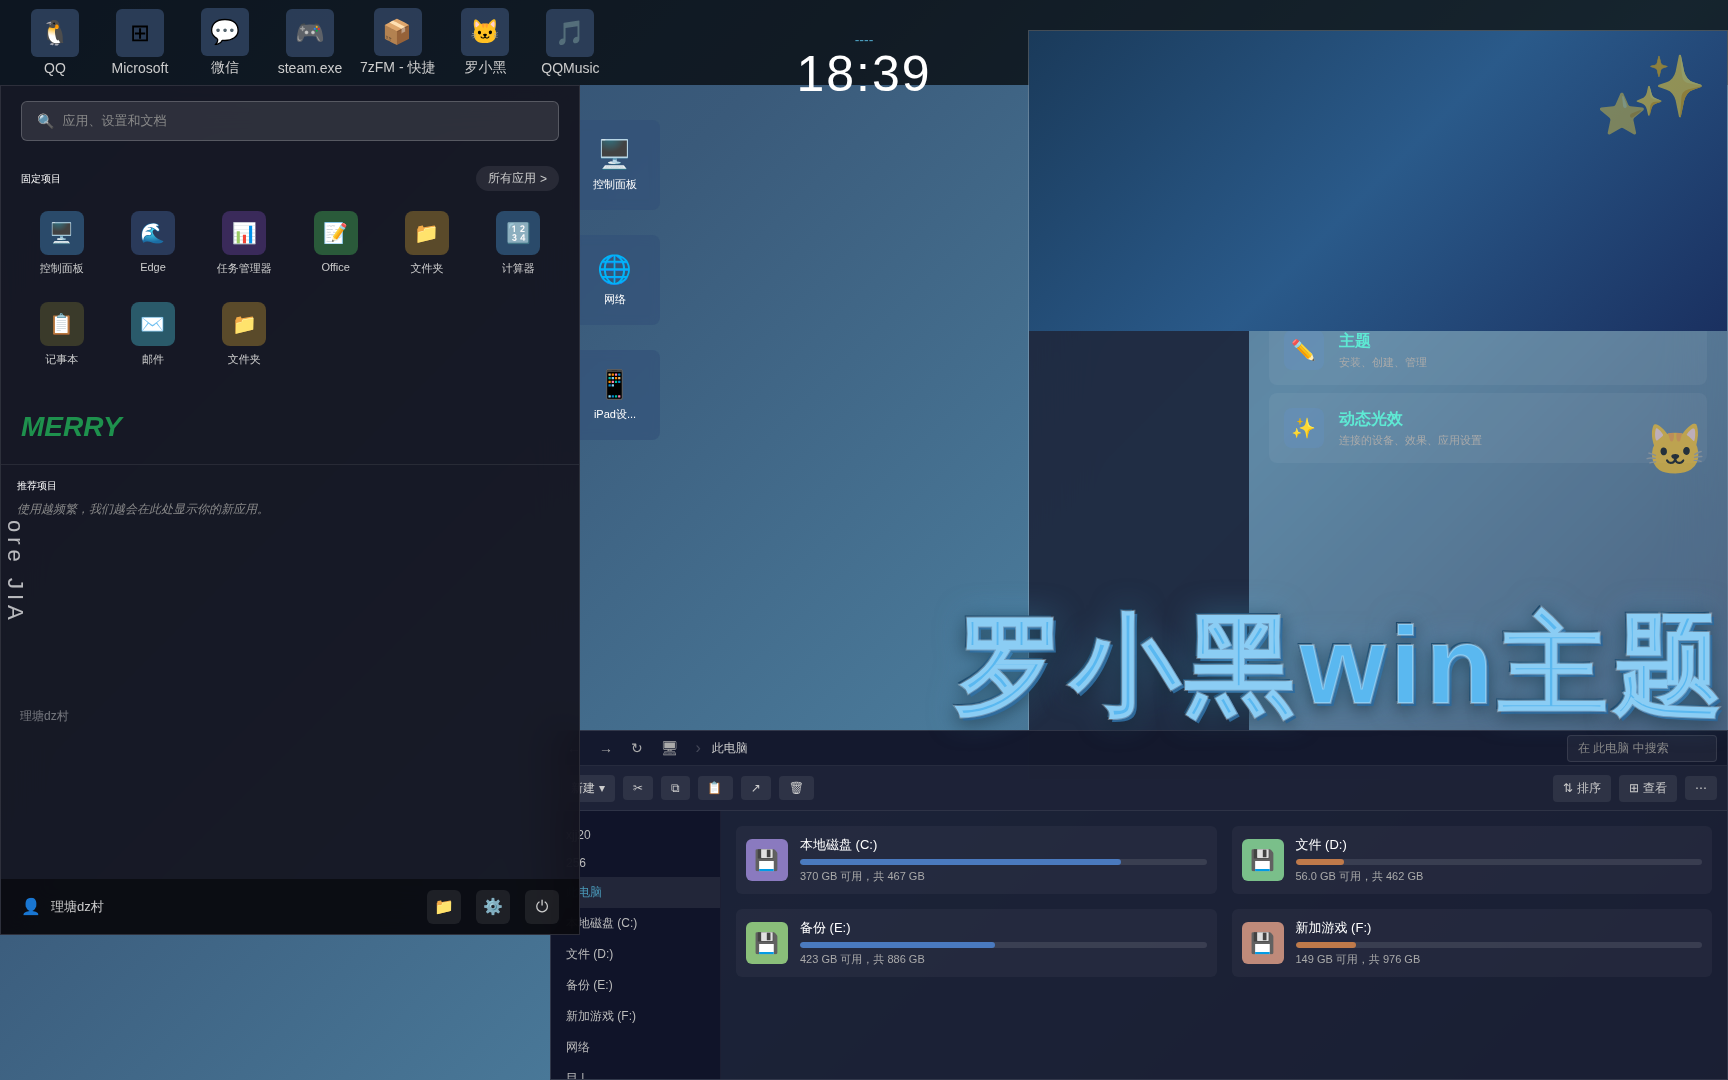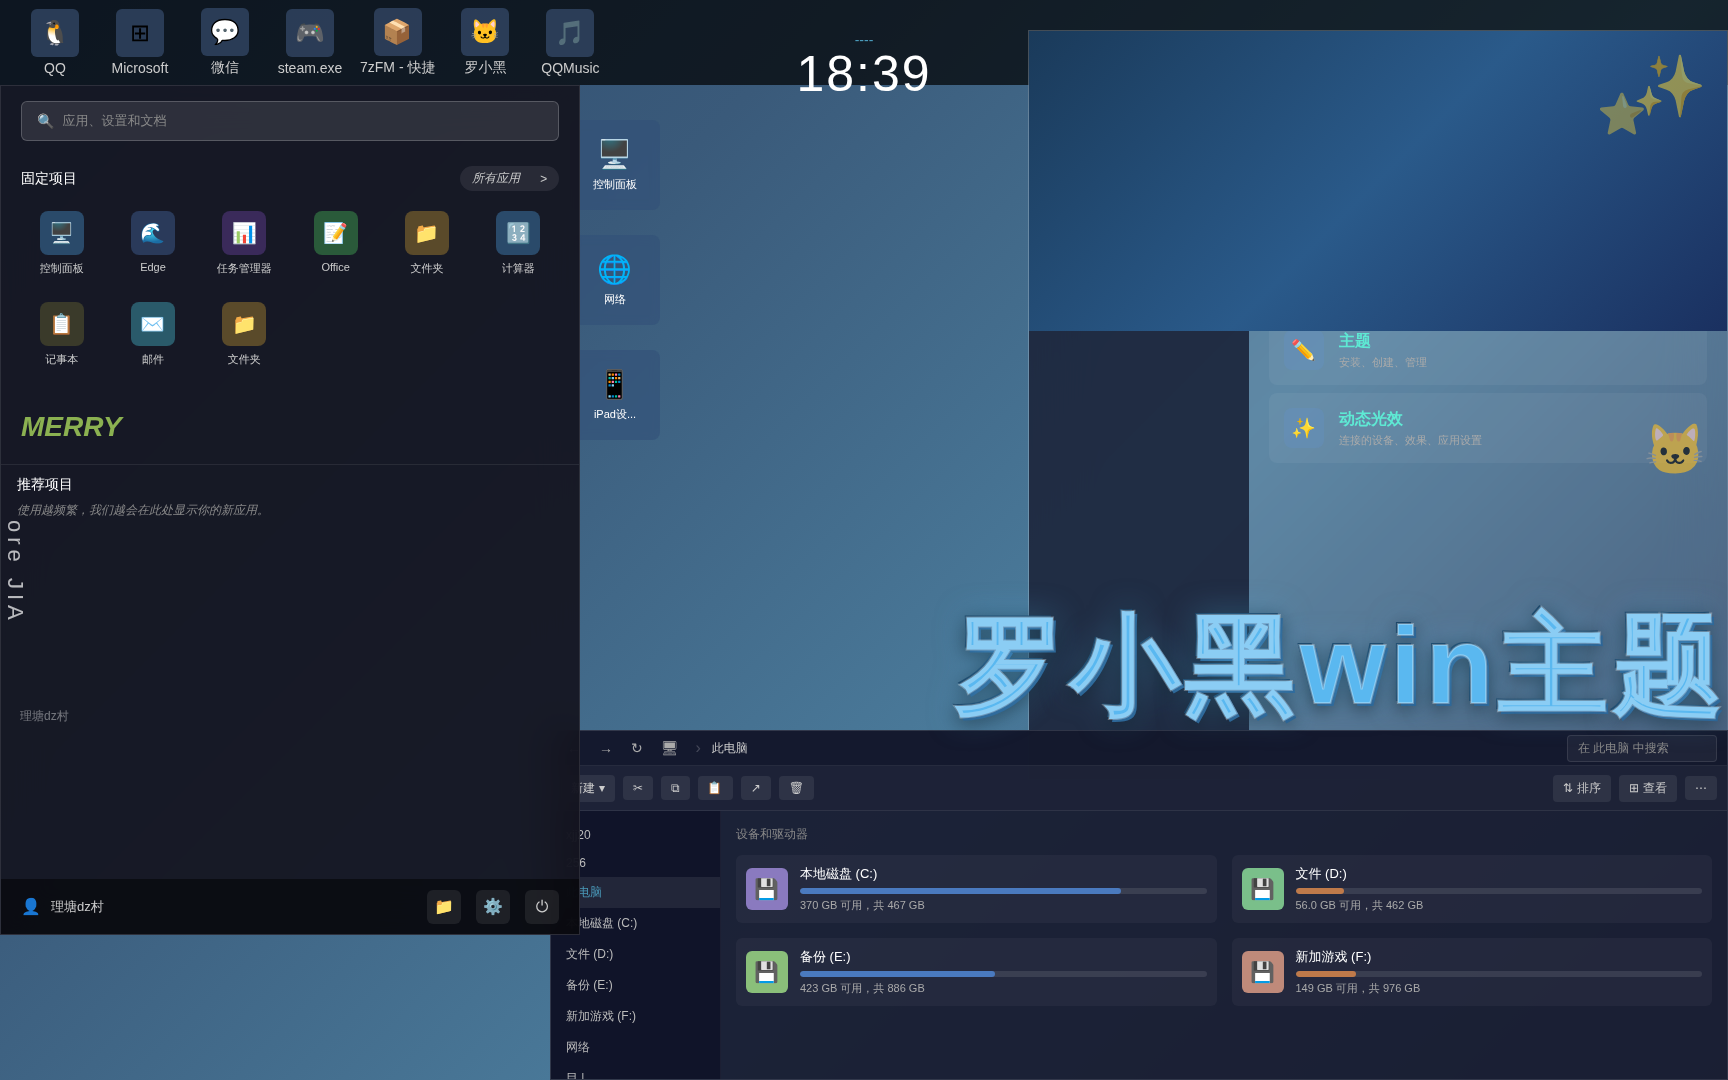--- a/index.html
+++ b/index.html
@@ -115,36 +115,35 @@
 
     .section-header {
       display: flex;
       justify-content: space-between;
       align-items: center;
       margin-bottom: 12px;
     }
 
     .section-title {
       color: #fff;
-      font-size: 14px;
+      font-size: 10px;
       font-family: Liberation Mono, monospace;
     }
 
     .all-apps-btn {
       background: rgba(255,255,255,0.08);
       border: none;
       border-radius: 15px;
       padding: 4px 12px;
       color: #ccc;
       font-size: 12px;
       cursor: pointer;
       display: flex;
       align-items: center;
-      gap: 20px;
-      font-style: italic;
+      gap: 4px;
     }
 
     .pinned-grid {
       display: grid;
       grid-template-columns: repeat(6, 1fr);
       gap: 10px;
       margin-bottom: 15px;
     }
 
     .pinned-item {
@@ -172,21 +171,21 @@
       font-size: 11px;
       text-align: center;
       white-space: nowrap;
       overflow: hidden;
       text-overflow: ellipsis;
       max-width: 70px;
     }
 
     
     .christmas-text {
-      color: #bef264;
+      color: #22c55e;
       font-size: 28px;
       font-style: italic;
       font-weight: bold;
       padding: 10px 20px;
       line-height: 1.2;
       opacity: 0.7;
     }
 
     .recommended-section {
       padding: 10px 16px;
@@ -850,23 +849,20 @@
           <div class="file-sidebar-item">本地磁盘 (C:)</div>
           <div class="file-sidebar-item">文件 (D:)</div>
           <div class="file-sidebar-item">备份 (E:)</div>
           <div class="file-sidebar-item">新加游戏 (F:)</div>
           <div class="file-sidebar-item">网络</div>
           <div class="file-sidebar-item">目 |</div>
         </div>
     </div>
 
     <div class="file-main">
-      <div class="drives-section-title">
-        <span>设备和驱动器</span>
-      </div>
       <div class="drives-grid" id="drives-grid">
           <div class="drive-item">
     <div class="drive-icon" style="background:#8a7abf;display:flex;align-items:center;justify-content:center;font-size:20px;">💾</div>
     <div class="drive-info">
       <div class="drive-name">本地磁盘 (C:)</div>
       <div class="drive-bar">
         <div class="drive-bar-fill" style="width:79%;"></div>
       </div>
       <div class="drive-size">370 GB 可用，共 467 GB</div>
     </div>

